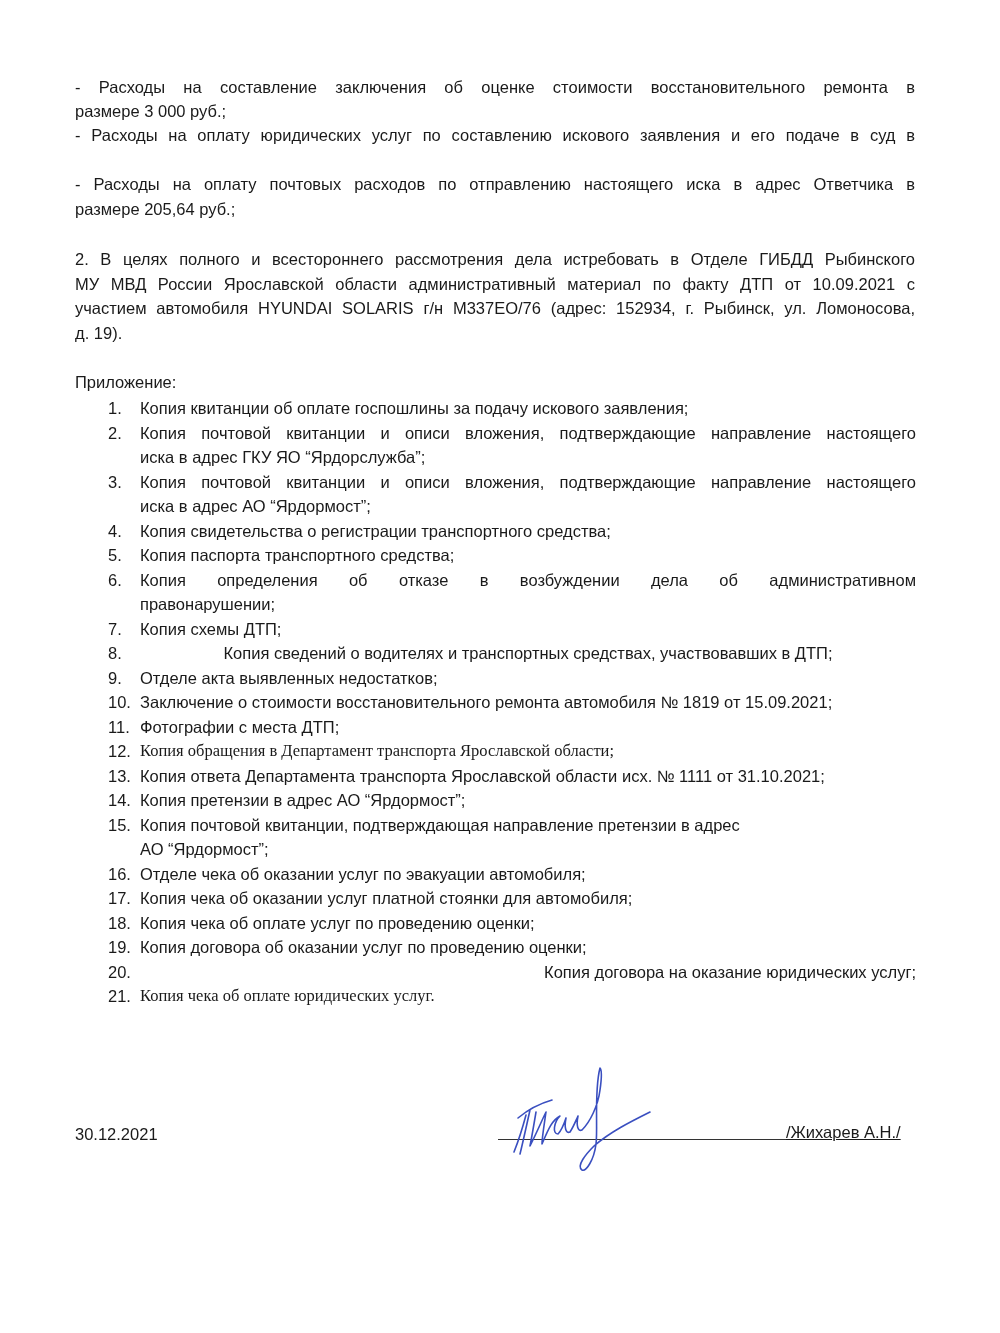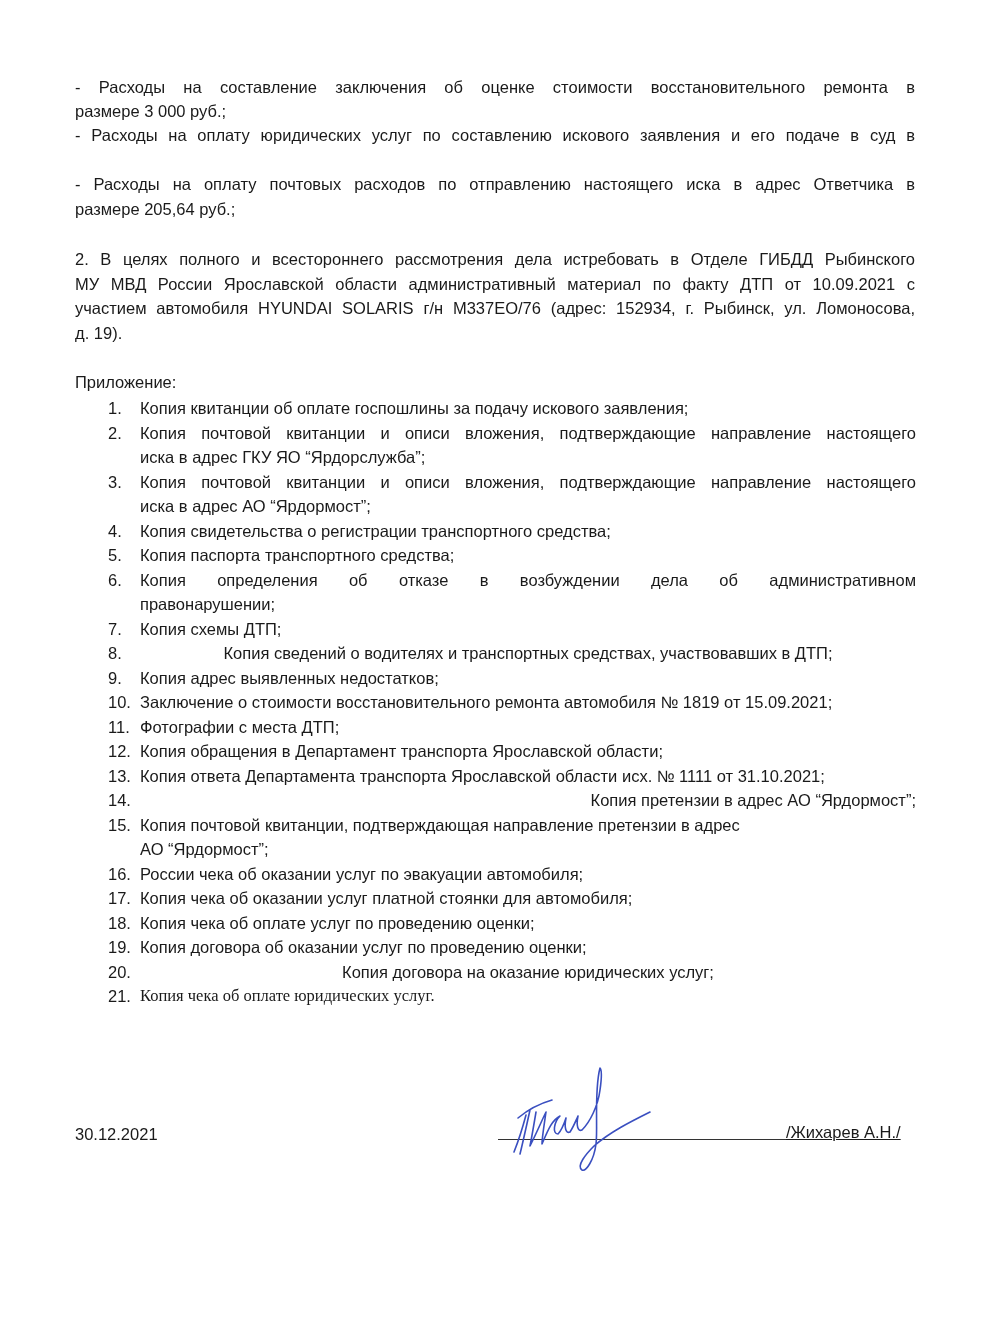--- a/index.html
+++ b/index.html
@@ -69,66 +69,66 @@
       <div class="li" style="top: 616.5px;">
         <span class="num">7.</span>
         <span class="txt" style="text-align: left; text-align-last: auto;">Копия схемы ДТП;</span>
       </div>
       <div class="li" style="top: 641px;">
         <span class="num">8.</span>
         <span class="txt" style="text-align: center; text-align-last: auto;">Копия сведений о водителях и транспортных средствах, участвовавших в ДТП;</span>
       </div>
       <div class="li" style="top: 665.5px;">
         <span class="num">9.</span>
-        <span class="txt" style="text-align: left; text-align-last: auto;">Копия адрес выявленных недостатков;</span>
+        <span class="txt" style="text-align: left; text-align-last: auto;">Отделе акта выявленных недостатков;</span>
       </div>
       <div class="li" style="top: 690px;">
         <span class="num">10.</span>
         <span class="txt" style="text-align: left; text-align-last: auto;">Заключение о стоимости восстановительного ремонта автомобиля № 1819 от 15.09.2021;</span>
       </div>
       <div class="li" style="top: 714.5px;">
         <span class="num">11.</span>
         <span class="txt" style="text-align: left; text-align-last: auto;">Фотографии с места ДТП;</span>
       </div>
       <div class="li" style="top: 739px;">
         <span class="num">12.</span>
-        <span class="txt" style="text-align: left; text-align-last: auto;">Копия обращения в Департамент транспорта Ярославской области;</span>
+        <span class="txt" style="text-align: left; text-align-last: auto; font-family: Liberation Serif, serif;">Копия обращения в Департамент транспорта Ярославской области;</span>
       </div>
       <div class="li" style="top: 763.5px;">
         <span class="num">13.</span>
         <span class="txt" style="text-align: left; text-align-last: auto;">Копия ответа Департамента транспорта Ярославской области исх. № 1111 от 31.10.2021;</span>
       </div>
       <div class="li" style="top: 788px;">
         <span class="num">14.</span>
-        <span class="txt" style="text-align: right; text-align-last: auto;">Копия претензии в адрес АО “Ярдормост”;</span>
+        <span class="txt" style="text-align: left; text-align-last: auto;">Копия претензии в адрес АО “Ярдормост”;</span>
       </div>
       <div class="li" style="top: 812.5px;">
         <span class="num">15.</span>
         <span class="txt" style="text-align: left; text-align-last: auto;">Копия почтовой квитанции, подтверждающая направление претензии в адрес</span>
       </div>
       <div class="cont" style="top: 837px;">АО “Ярдормост”;</div>
       <div class="li" style="top: 861.5px;">
         <span class="num">16.</span>
-        <span class="txt" style="text-align: left; text-align-last: auto;">России чека об оказании услуг по эвакуации автомобиля;</span>
+        <span class="txt" style="text-align: left; text-align-last: auto;">Отделе чека об оказании услуг по эвакуации автомобиля;</span>
       </div>
       <div class="li" style="top: 886px;">
         <span class="num">17.</span>
         <span class="txt" style="text-align: left; text-align-last: auto;">Копия чека об оказании услуг платной стоянки для автомобиля;</span>
       </div>
       <div class="li" style="top: 910.5px;">
         <span class="num">18.</span>
         <span class="txt" style="text-align: left; text-align-last: auto;">Копия чека об оплате услуг по проведению оценки;</span>
       </div>
       <div class="li" style="top: 935px;">
         <span class="num">19.</span>
         <span class="txt" style="text-align: left; text-align-last: auto;">Копия договора об оказании услуг по проведению оценки;</span>
       </div>
       <div class="li" style="top: 959.5px;">
         <span class="num">20.</span>
-        <span class="txt" style="text-align: center; text-align-last: auto;">Копия договора на оказание юридических услуг;</span>
+        <span class="txt" style="text-align: right; text-align-last: auto;">Копия договора на оказание юридических услуг;</span>
       </div>
       <div class="li" style="top: 984px;">
         <span class="num">21.</span>
         <span class="txt" style="text-align: left; text-align-last: auto; font-family: Liberation Serif, serif;">Копия чека об оплате юридических услуг.</span>
       </div>
     </div>
 
   <div class="date">30.12.2021</div>
   <div class="sigline"></div>
   <svg class="sig" viewBox="0 0 200 120">

